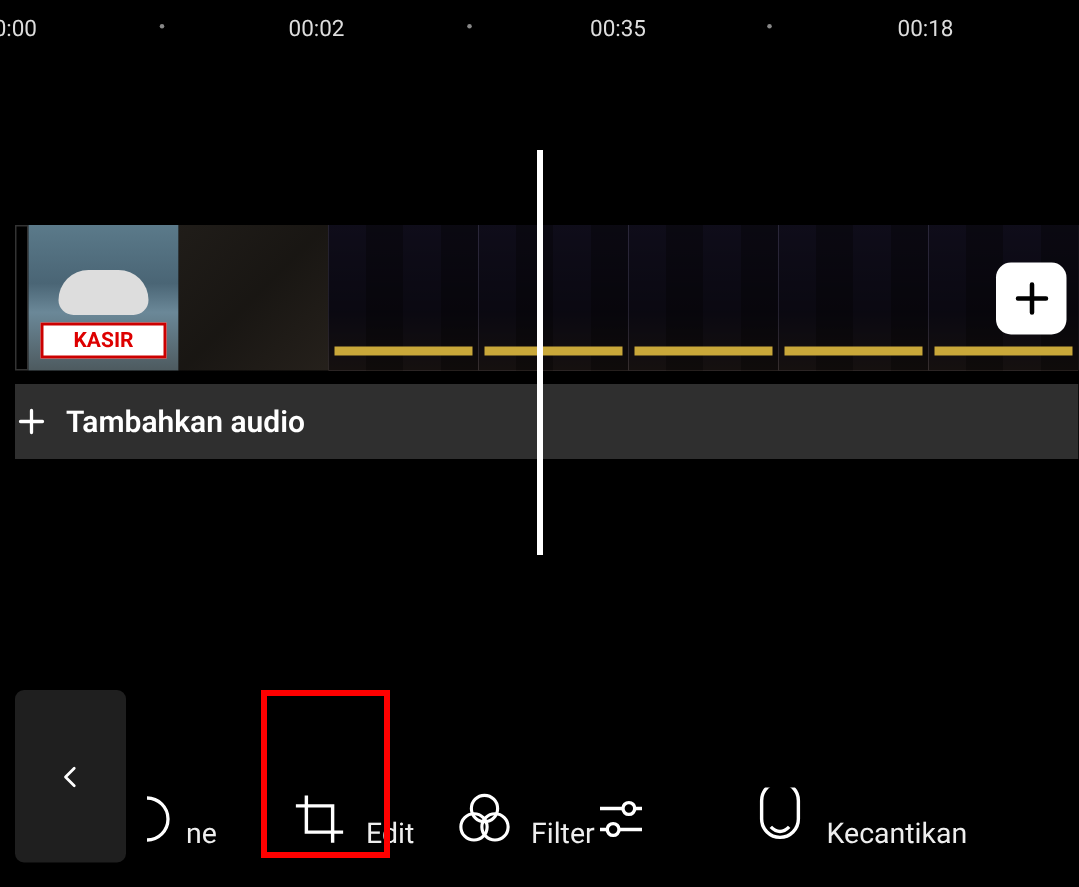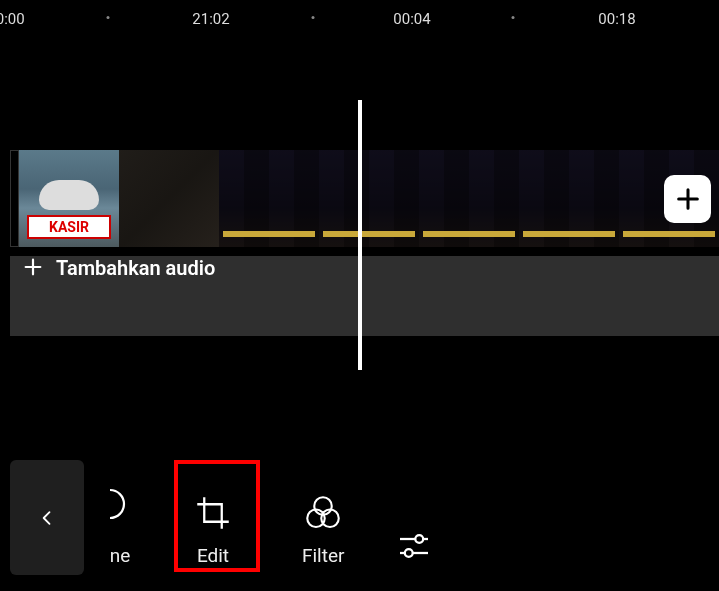--- a/index.html
+++ b/index.html
@@ -134,24 +134,25 @@
   justify-content: center;
   z-index: 3;
 }
 
 
 .audio-track {
   position: absolute;
   top: 256px;
   left: 10px;
   right: 0;
-  height: 80px;
+  height: 50px;
   background: #2f2f2f;
   display: flex;
-  padding: 0 12px;
+  align-items: center;
+  padding: 0 0;
 }
 .audio-track span {
   margin-left: 12px;
   font-size: 20px;
   font-weight: 600;
 }
 
 
 .playhead {
   position: absolute;
@@ -184,56 +185,56 @@
   display: flex;
   align-items: center;
   justify-content: center;
 }
 .partial-tool {
   position: absolute;
   left: 92px;
   bottom: 14px;
   width: 56px;
   display: flex;
-  flex-direction: column;
+  flex-direction: row;
   align-items: center;
   color: #eee;
 }
 .partial-tool .partial-text {
   font-size: 19px;
   margin-top: 20px;
 }
 .tool {
   position: absolute;
   bottom: 14px;
   display: flex;
-  flex-direction: column;
-  align-items: center;
+  flex-direction: row;
+  align-items: flex-end;
   gap: 10px;
   color: #eee;
 }
 .tool .label {
   font-size: 19px;
 }
 .highlight-box {
   position: absolute;
   border: 4px solid #ff0000;
   pointer-events: none;
   z-index: 10;
 }
 
 svg { display: block; }
 </style>
 </head>
 <body>
 
 <div class="ruler" id="ruler">
     <span class="ruler-mark" style="left: 6px;">00:00</span>
-    <span class="ruler-mark" style="left: 211px;">21:02</span>
-    <span class="ruler-mark" style="left: 412px;">00:04</span>
+    <span class="ruler-mark" style="left: 211px;">00:02</span>
+    <span class="ruler-mark" style="left: 412px;">00:35</span>
     <span class="ruler-mark" style="left: 617px;">00:18</span>
     <span class="ruler-dot" style="left: 108px;"></span>
     <span class="ruler-dot" style="left: 313px;"></span>
     <span class="ruler-dot" style="left: 513px;"></span>
   </div>
 
 <div class="clip-area">
   <div class="clip-strip">
     <div class="clip-black">
       <span class="clip-duration">17.6s</span>
@@ -297,17 +298,24 @@
 
   <div class="tool" style="left:393px">
     <svg width="42" height="42" viewBox="0 0 48 48">
       <line x1="8" y1="16" x2="40" y2="16" stroke="#fff" stroke-width="2.6"></line>
       <circle cx="30" cy="16" r="4.5" fill="#000" stroke="#fff" stroke-width="2.6"></circle>
       <line x1="8" y1="32" x2="40" y2="32" stroke="#fff" stroke-width="2.6"></line>
       <circle cx="18" cy="32" r="4.5" fill="#000" stroke="#fff" stroke-width="2.6"></circle>
     </svg>
   </div>
 
+  <div class="tool" style="left:499px">
+    <svg width="42" height="42" viewBox="0 0 48 48">
+      <path d="M10 10 a14 14 0 1 1 28 0 v14 a14 14 0 1 1 -28 0 z" stroke="#fff" stroke-width="2.6" fill="none"></path>
+      <path d="M17 30 q7 7 14 0" stroke="#fff" stroke-width="2.6" fill="none"></path>
+    </svg>
+    <div class="label">Kecantikan</div>
+  </div>
 
 
 </div>
 
 <div class="highlight-box" id="hl" style="left: 174px; top: 460px; width: 86px; height: 112px;"></div>
 
 </body></html>

